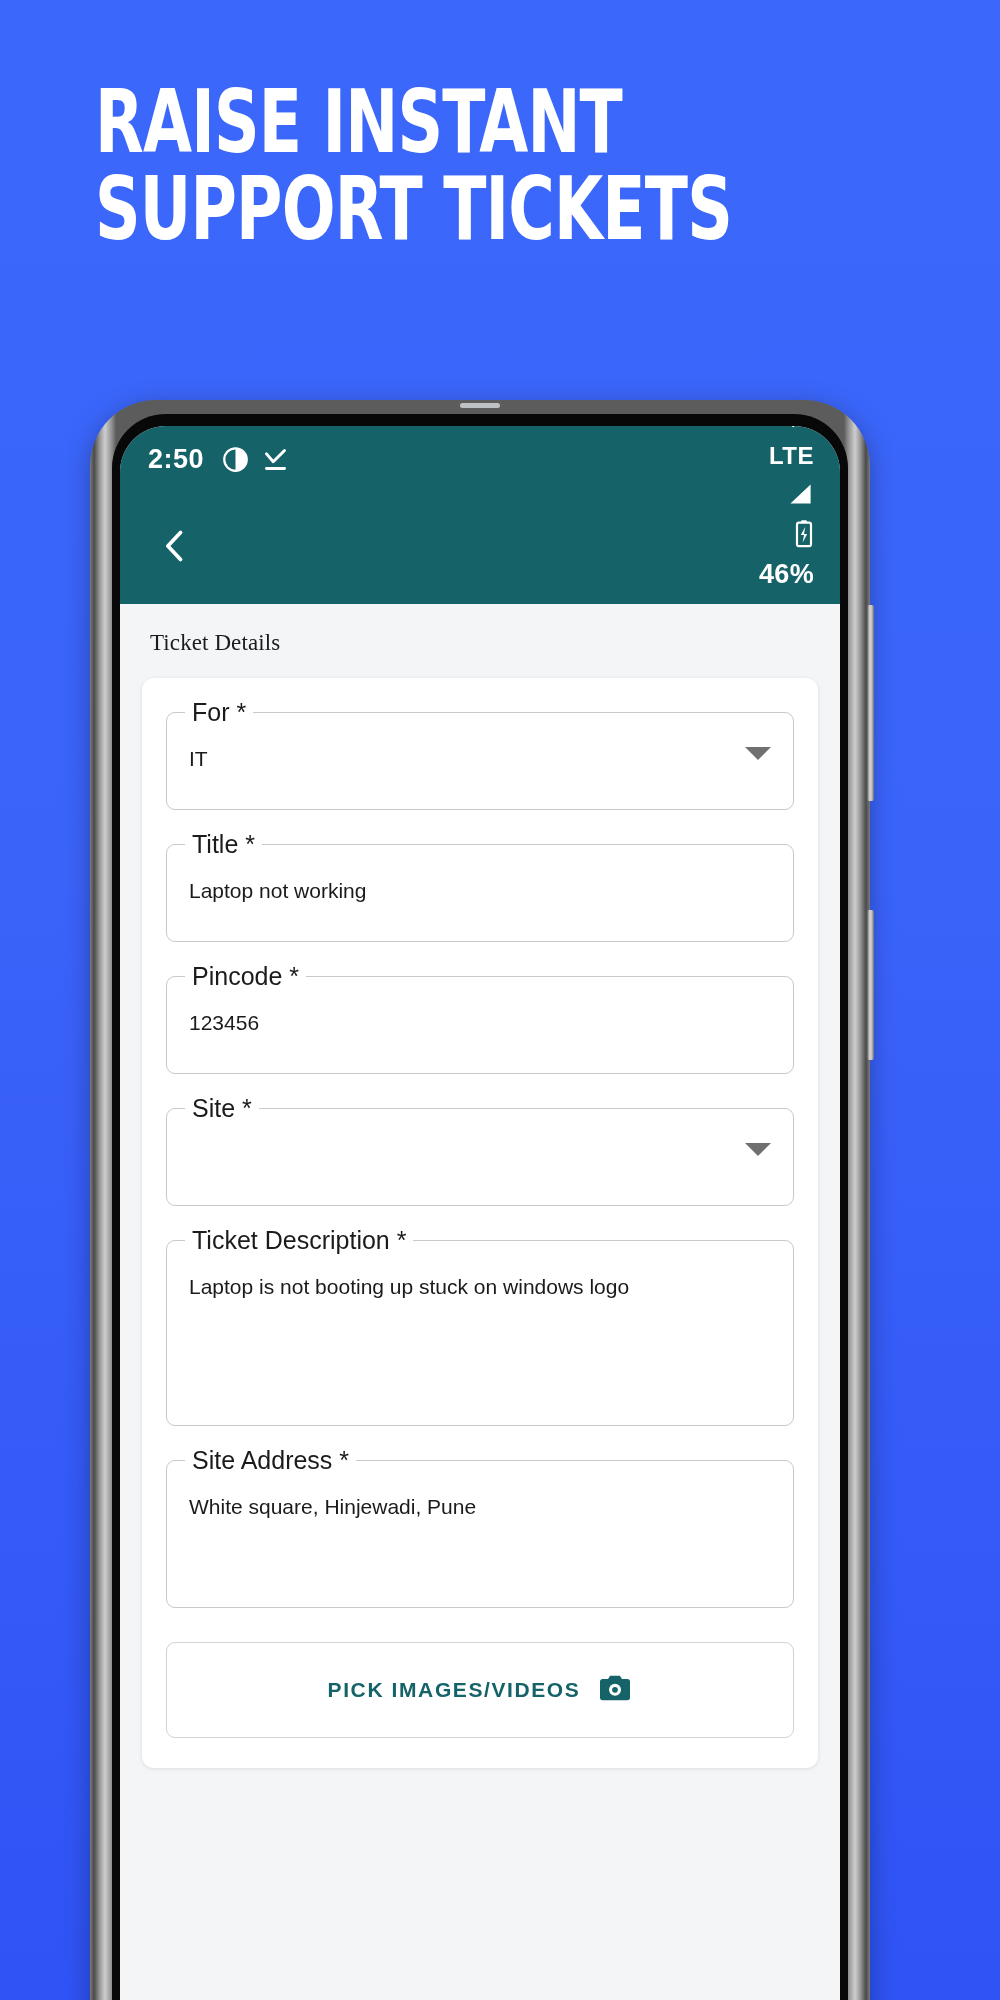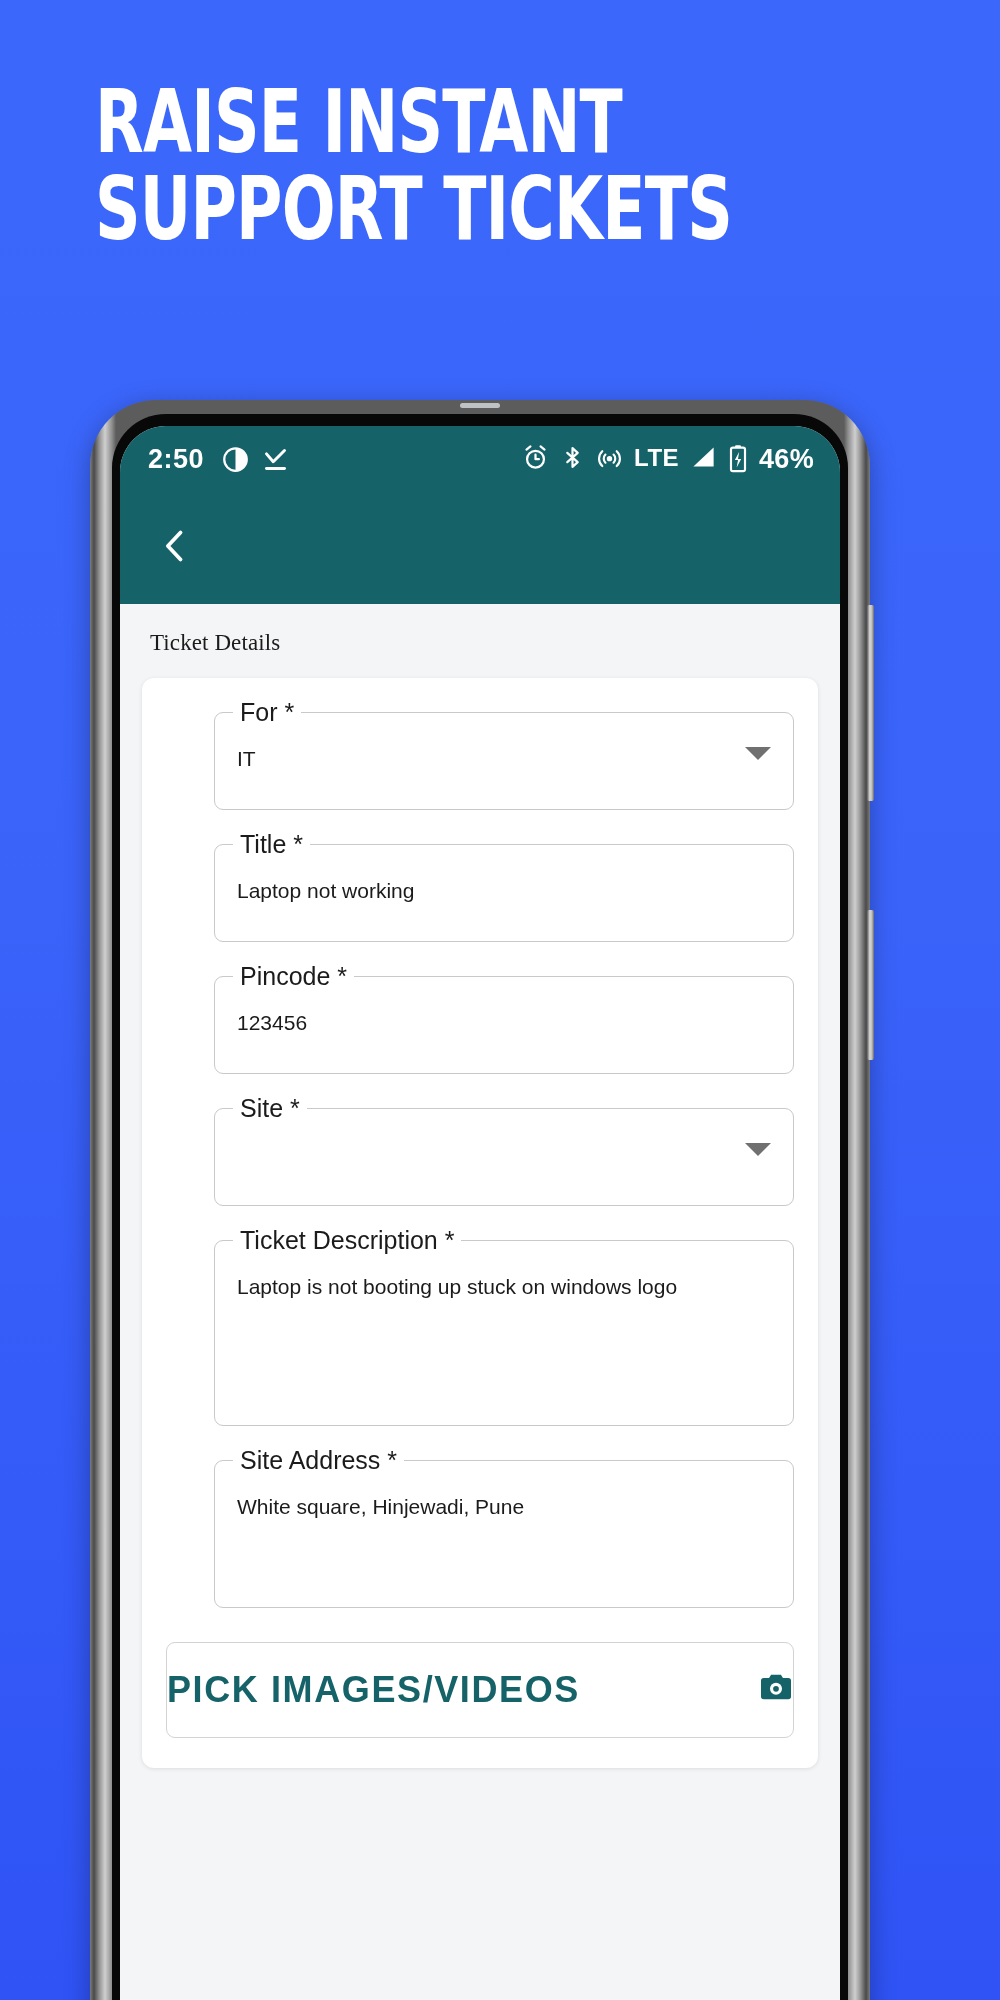--- a/index.html
+++ b/index.html
@@ -97,21 +97,21 @@
     align-items:center;
     padding:0 26px 0 28px;
     color:#ffffff;
   }
   .sb-time {
     font-size:27px;
     font-weight:bold;
     letter-spacing:0.5px;
   }
   .sb-left-icons { display:flex; align-items:center; gap:13px; margin-left:18px; }
-  .sb-right { margin-left:auto; display:flex; align-items:flex-start; gap:11px; }
+  .sb-right { margin-left:auto; display:flex; align-items:flex-end; gap:11px;flex-direction:column; }
   .sb-batt-text { font-size:27px; font-weight:bold; letter-spacing:0.3px; }
   .sb-lte { font-size:24px; font-weight:bold; letter-spacing:0.5px; }
   .sb-icon { display:flex; align-items:center; }
 
   
   .appbar {
     height:112px;
     background:#156269;
     display:flex;
     align-items:center;
@@ -154,21 +154,20 @@
 
   
   .field {
     position:relative;
     margin-bottom:34px;
     border:1.6px solid #c9c9c9;
     border-radius:9px;
     padding:30px 22px 22px 22px;
     min-height:98px;
     background:#ffffff;
-    margin-left:48px;
   }
   .field.tall   { min-height:148px; }
   .field.taller { min-height:186px; }
   .field:last-of-type { margin-bottom:26px; }
   .field-label {
     position:absolute;
     top:-15px;
     left:18px;
     background:#ffffff;
     padding:0 7px;
@@ -194,24 +193,24 @@
 
   
   .pick-btn {
     width:100%;
     height:96px;
     border:1.6px solid #d3d3d3;
     border-radius:9px;
     background:#ffffff;
     display:flex;
     align-items:center;
-    justify-content:space-between;
+    justify-content:center;
     gap:18px;
     color:#156269;
-    font-size:36px;
+    font-size:21px;
     font-weight:bold;
     letter-spacing:1.6px;
   }
 </style>
 </head>
 <body>
 
 <div class="headline">
   <span class="hl-line">RAISE INSTANT</span>
   <span class="hl-line">SUPPORT TICKETS</span>

